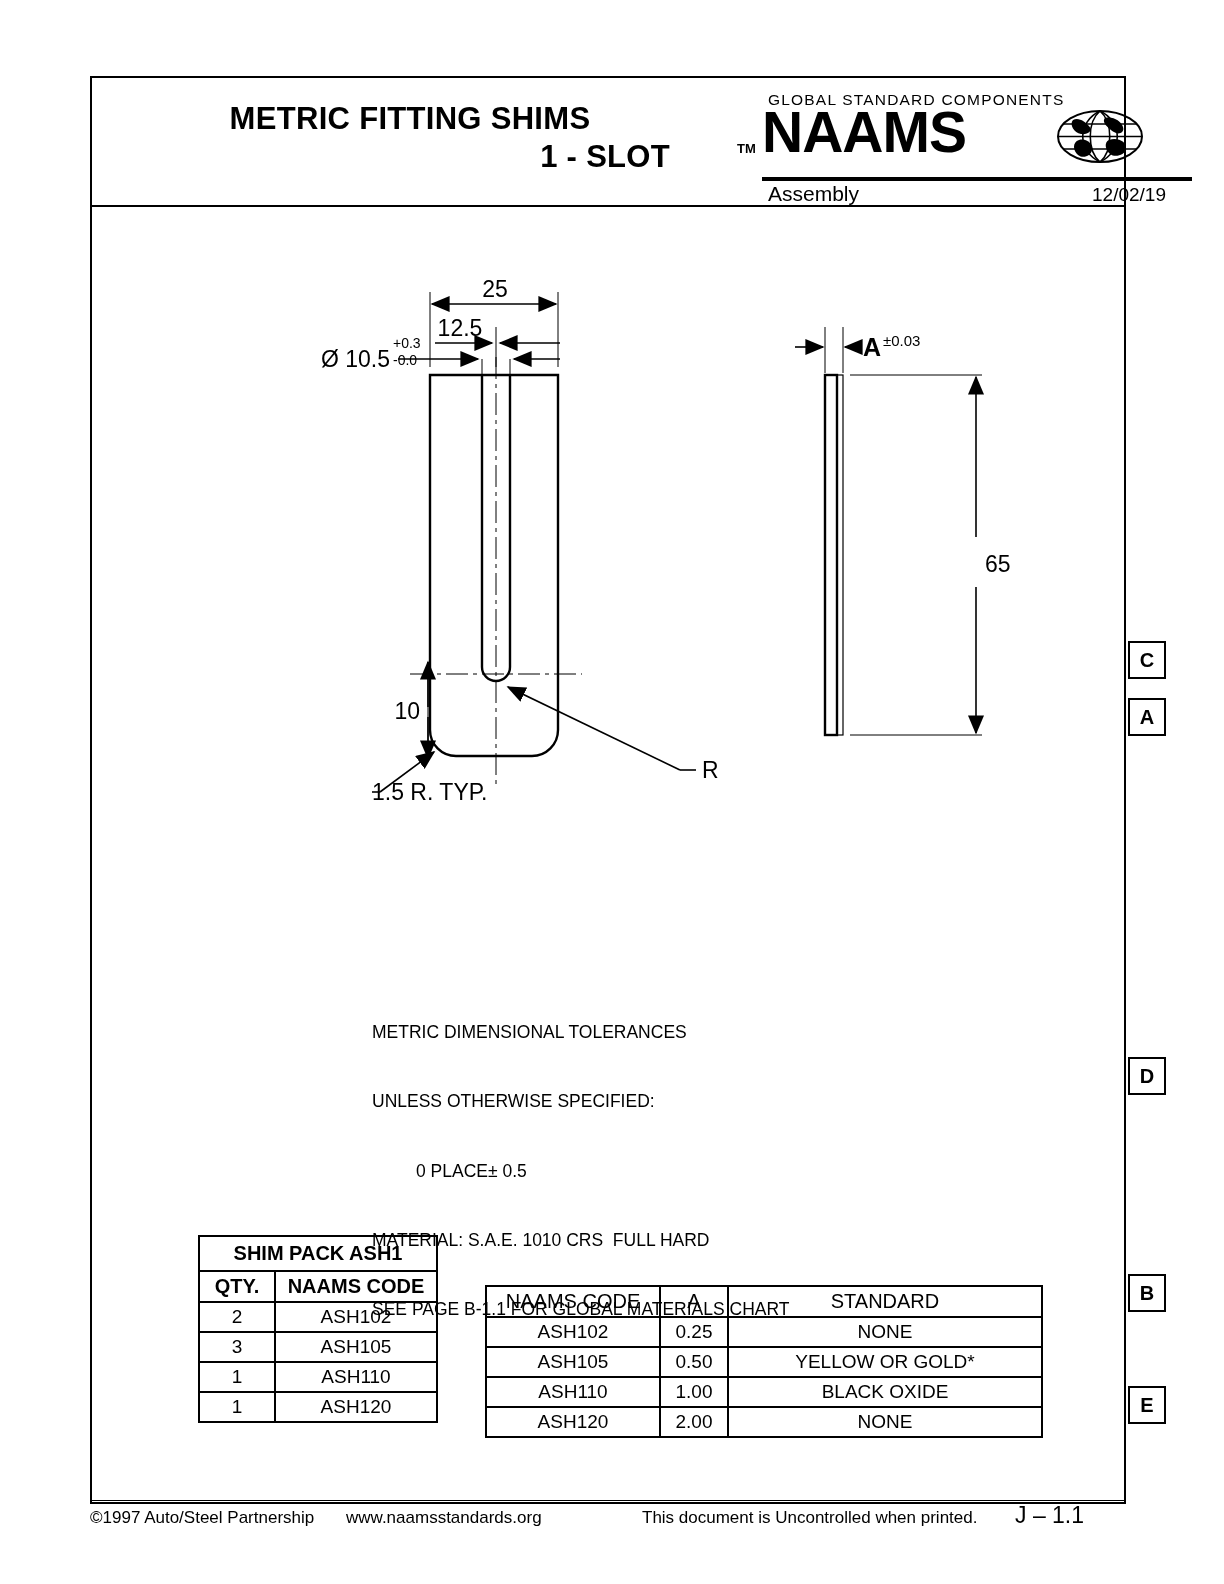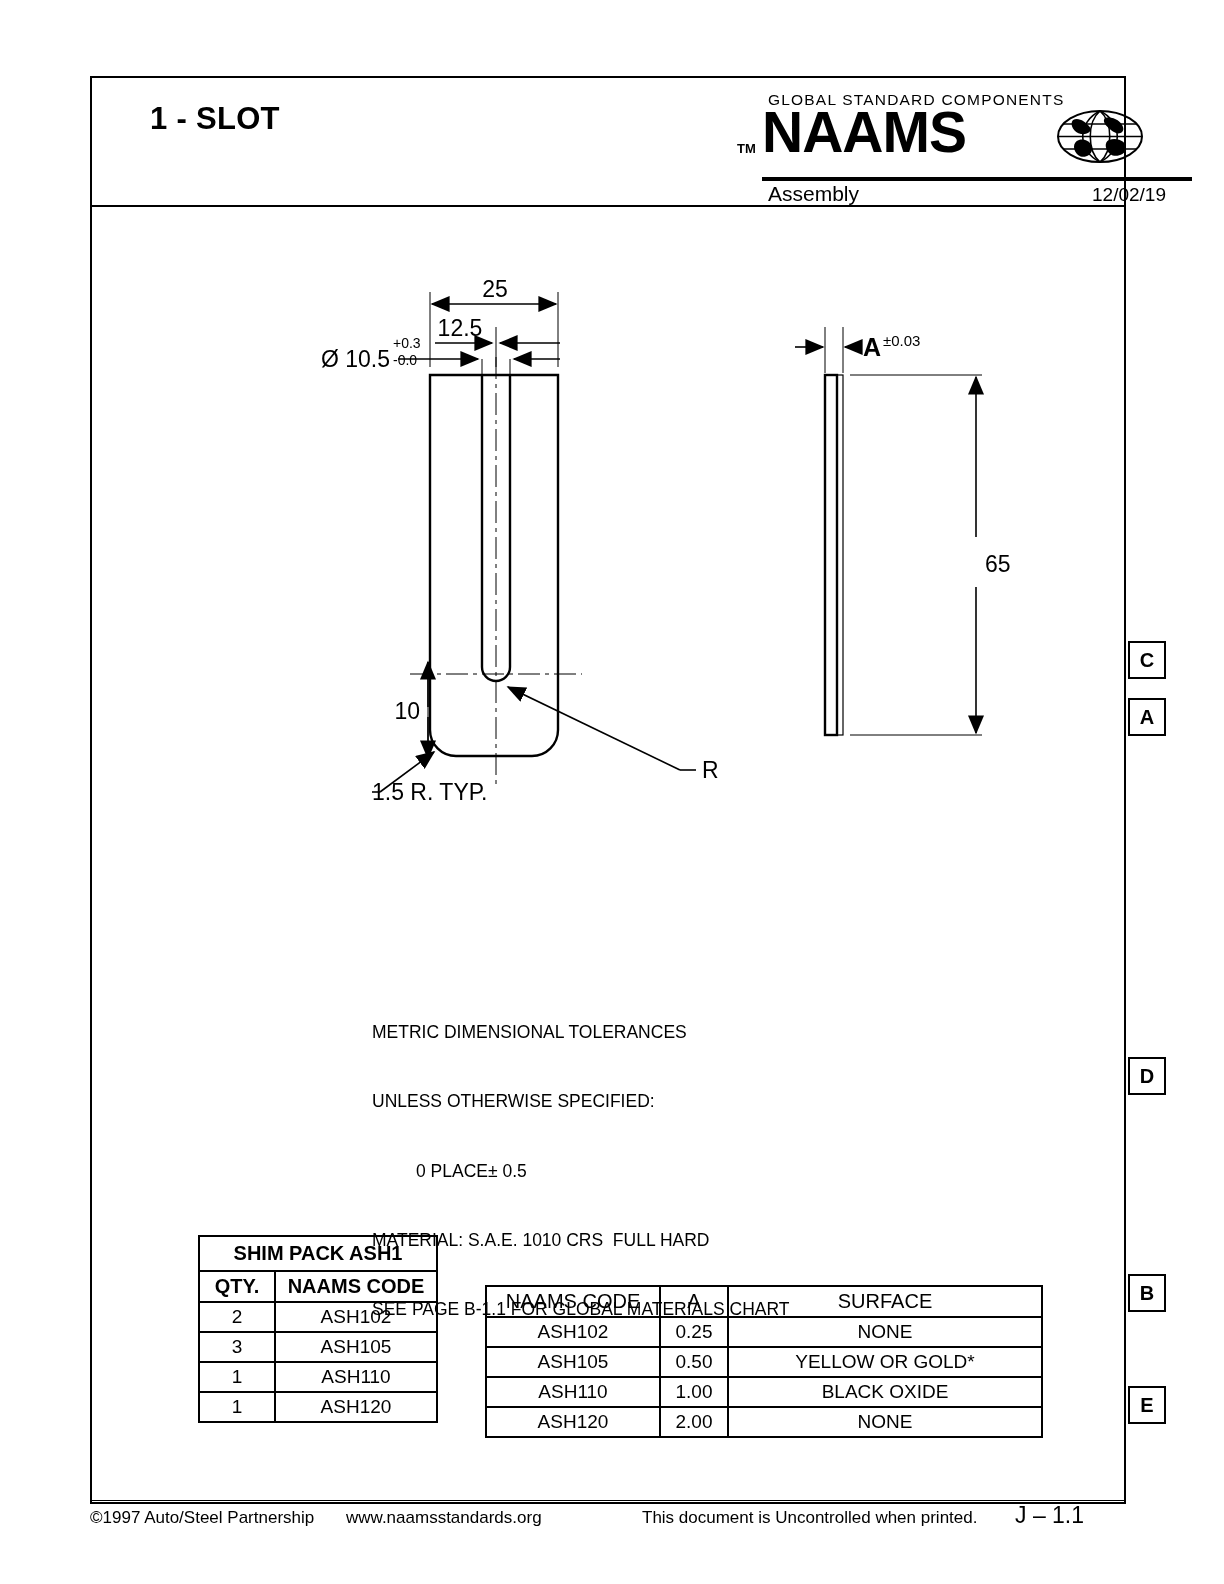--- a/index.html
+++ b/index.html
@@ -46,21 +46,21 @@
     left: 60px;
     top: 24px;
     width: 520px;
     text-align: center;
     font-size: 31px;
     font-weight: bold;
     letter-spacing: 0.3px;
     line-height: 1.24;
   }
   .title-line2 {
-    text-align: left;
+    text-align: right;
   }
   .gsc-text {
     position: absolute;
     left: 678px;
     top: 15px;
     font-size: 15.5px;
     letter-spacing: 1.2px;
     white-space: nowrap;
   }
   .tm-mark {
@@ -215,20 +215,21 @@
 </style>
 </head>
 <body>
 
 <div class="page">
 
   <div class="sheet-border"></div>
 
   <div class="title-block">
     <div class="title-main">
+      <div>METRIC FITTING SHIMS</div>
       <div class="title-line2">1 - SLOT</div>
     </div>
 
     <div class="gsc-text">GLOBAL STANDARD COMPONENTS</div>
     <div class="tm-mark">TM</div>
     <div class="naams-logo">NAAMS</div>
 
     <svg class="globe" viewBox="0 0 86 53">
       <ellipse cx="43" cy="26.5" rx="42" ry="25.5" fill="none" stroke="#000" stroke-width="2"></ellipse>
       <ellipse cx="43" cy="26.5" rx="42" ry="25.5" fill="#000" opacity="0.0"></ellipse>
@@ -399,21 +400,21 @@
       <td class="code">ASH120</td>
     </tr>
   </tbody>
     </table>
 
   <table class="t codetable">
     <tbody>
         <tr>
       <th class="c1">NAAMS CODE</th>
       <th class="c2">A</th>
-      <th class="c3">SURFACE</th>
+      <th class="c3">STANDARD</th>
     </tr>
     <tr>
       <td class="c1">ASH102</td>
       <td class="c2">0.25</td>
       <td class="c3">NONE</td>
     </tr>
     <tr>
       <td class="c1">ASH105</td>
       <td class="c2">0.50</td>
       <td class="c3">YELLOW OR GOLD*</td>

